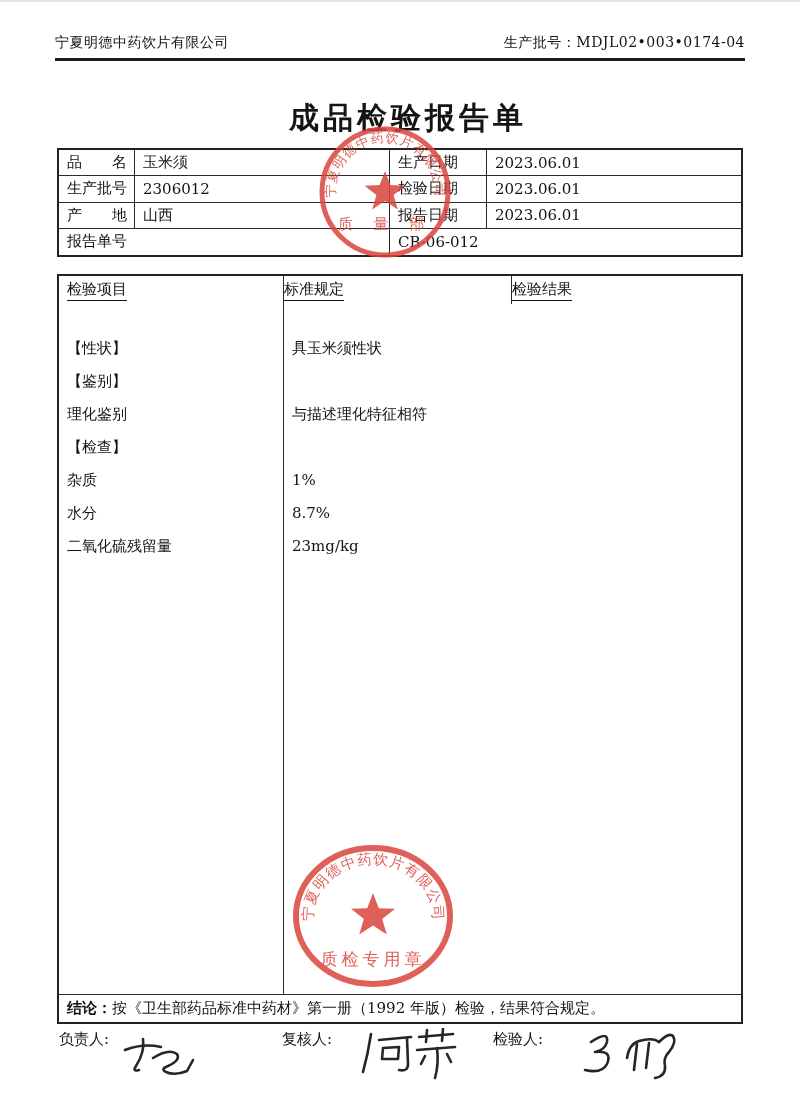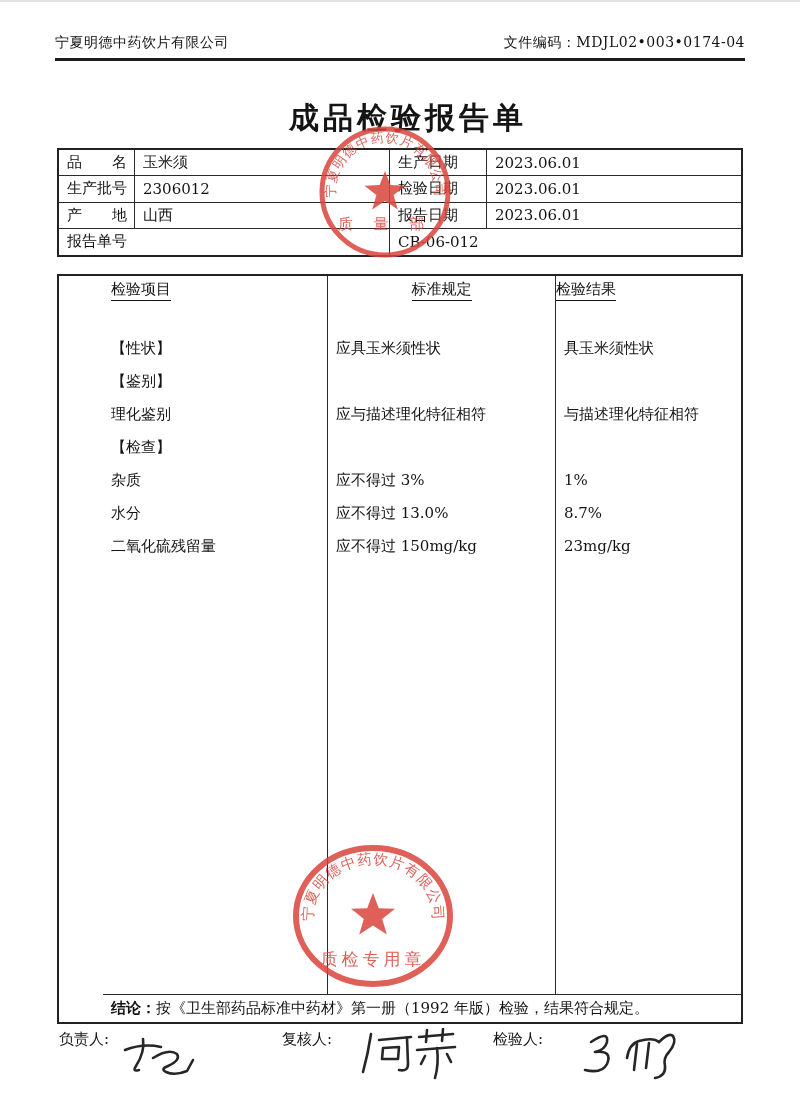--- a/index.html
+++ b/index.html
@@ -23,27 +23,27 @@
   .cell{border-right:1px solid #2a2a2a;border-bottom:1px solid #2a2a2a;
        display:flex;align-items:center;padding:0 0 0 8px;box-sizing:border-box;
        white-space:pre;overflow:hidden;}
   .cell.last-col{border-right:none;}
   .cell.last-row{border-bottom:none;}
   .cell.span2{grid-column:1 / 3;}
   .cell.span2r{grid-column:3 / 5;}
   
   .result-table{position:absolute;left:57px;top:272px;width:686px;height:750px;
        border:2px solid #222;box-sizing:border-box;display:flex;flex-direction:column;
-       font-size:15px;padding-left:44px;}
+       font-size:15px;}
   .rt-header{display:flex;height:28px;flex:0 0 28px;}
   .rt-hcell{box-sizing:border-box;display:flex;align-items:center;border-right:1px solid #2a2a2a;}
   .rt-hcell:last-child{border-right:none;}
   .rt-hcell .u{border-bottom:1px solid #141414;padding-bottom:1px;}
   .rt-c1{width:225px;flex:0 0 225px;padding-left:8px;}
-  .rt-c2{width:228px;flex:0 0 228px;justify-content:center;}
+  .rt-c2{width:228px;flex:0 0 228px;justify-content:flex-start;}
   .rt-c3{flex:1;justify-content:flex-start;}
   .rt-body{flex:1;display:flex;}
   .rt-bcol{box-sizing:border-box;border-right:1px solid #2a2a2a;padding:28px 0 0 8px;}
   .rt-bcol:last-child{border-right:none;}
   .rt-bc1{width:225px;flex:0 0 225px;}
   .rt-bc2{width:228px;flex:0 0 228px;}
   .rt-bc3{flex:1;}
   .bline{height:33px;line-height:33px;white-space:pre;}
   .rt-conclusion{flex:0 0 27px;border-top:1px solid #2a2a2a;display:flex;
        align-items:center;padding-left:8px;white-space:pre;}
@@ -60,21 +60,21 @@
   .stamp-top{left:315px;top:122px;}
   .stamp-bottom{left:291px;top:841px;}
 </style>
 </head>
 <body>
 
 <div class="page">
 
   <div class="hdr">
     <span>宁夏明德中药饮片有限公司</span>
-    <span><span>文件编码：</span><span>MDJL02•003•0174-04</span></span>
+    <span><span>生产批号：</span><span>MDJL02•003•0174-04</span></span>
   </div>
   <div class="hdr-rule"></div>
 
   <h1 class="title">成品检验报告单</h1>
 
   <div class="info-table">
     <div class="cell">品　　名</div>
     <div class="cell">玉米须</div>
     <div class="cell">生产日期</div>
     <div class="cell last-col">2023.06.01</div>
@@ -107,29 +107,20 @@
     </div>
     <div class="rt-body">
       <div class="rt-bcol rt-bc1">
         <div class="bline">【性状】</div>
         <div class="bline">【鉴别】</div>
         <div class="bline">理化鉴别</div>
         <div class="bline">【检查】</div>
         <div class="bline">杂质</div>
         <div class="bline">水分</div>
         <div class="bline">二氧化硫残留量</div>
-      </div>
-      <div class="rt-bcol rt-bc2">
-        <div class="bline">应具玉米须性状</div>
-        <div class="bline"></div>
-        <div class="bline">应与描述理化特征相符</div>
-        <div class="bline"></div>
-        <div class="bline">应不得过 3%</div>
-        <div class="bline">应不得过 13.0%</div>
-        <div class="bline">应不得过 150mg/kg</div>
       </div>
       <div class="rt-bcol rt-bc3">
         <div class="bline">具玉米须性状</div>
         <div class="bline"></div>
         <div class="bline">与描述理化特征相符</div>
         <div class="bline"></div>
         <div class="bline">1%</div>
         <div class="bline">8.7%</div>
         <div class="bline">23mg/kg</div>
       </div>

